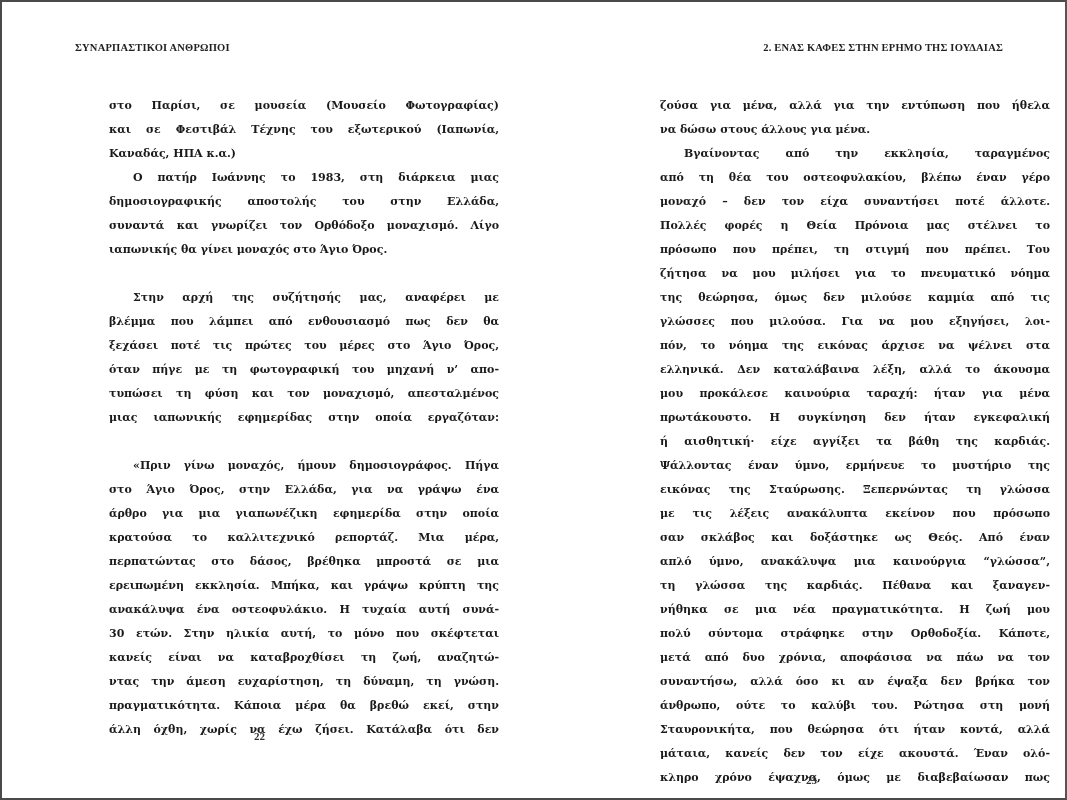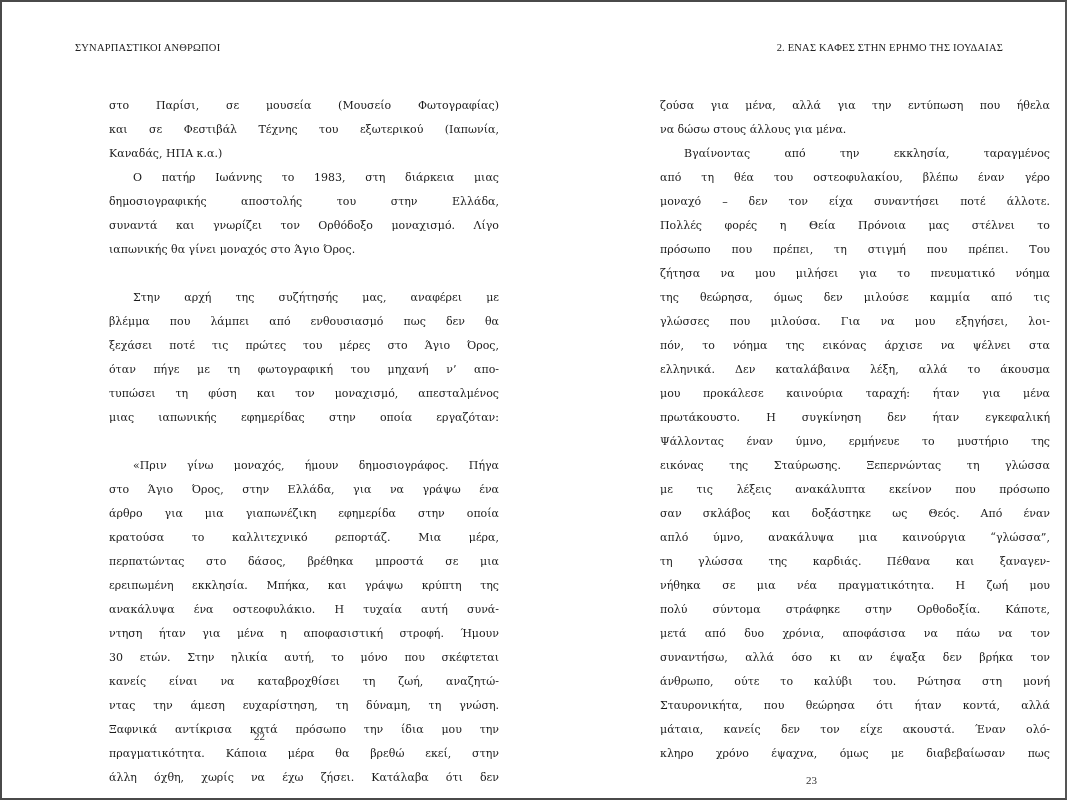--- a/index.html
+++ b/index.html
@@ -10,21 +10,21 @@
     color: #1a1a1a;
   }
   .spread {
     position: relative;
     width: 1063px; height: 796px;
     border: 2px solid #4a4a4a;
     border-right-color: #555;
     background: #ffffff;
   }
   .page {
-    position: absolute; top: 0; height: 796px;
+    position: absolute; top: 0; height: 796px; font-weight: bold;
   }
   .page.left { left: 0; width: 531px; }
   .page.right { left: 532px; width: 531px; }
   .running-head {
     position: absolute; top: 40px;
     font-size: 10.5px; letter-spacing: 0.2px;
     color: #222;
     font-family: "Liberation Serif", serif;
   }
   .left .running-head { left: 73px; }
@@ -79,25 +79,23 @@
         <span class="line">τυπώσει τη φύση και τον μοναχισμό, απεσταλμένος</span>
         <span class="line">μιας ιαπωνικής εφημερίδας στην οποία εργαζόταν:</span>
         <span class="gap"></span>
         <span class="line indent">«Πριν γίνω μοναχός, ήμουν δημοσιογράφος. Πήγα</span>
         <span class="line">στο Άγιο Όρος, στην Ελλάδα, για να γράψω ένα</span>
         <span class="line">άρθρο για μια γιαπωνέζικη εφημερίδα στην οποία</span>
         <span class="line">κρατούσα το καλλιτεχνικό ρεπορτάζ. Μια μέρα,</span>
         <span class="line">περπατώντας στο δάσος, βρέθηκα μπροστά σε μια</span>
         <span class="line">ερειπωμένη εκκλησία. Μπήκα, και γράψω κρύπτη της</span>
         <span class="line">ανακάλυψα ένα οστεοφυλάκιο. Η τυχαία αυτή συνά-</span>
-        <span class="line">ντηση ήταν για μένα η αποφασιστική στροφή. Ήμουν</span>
         <span class="line">30 ετών. Στην ηλικία αυτή, το μόνο που σκέφτεται</span>
         <span class="line">κανείς είναι να καταβροχθίσει τη ζωή, αναζητώ-</span>
         <span class="line">ντας την άμεση ευχαρίστηση, τη δύναμη, τη γνώση.</span>
-        <span class="line">Ξαφνικά αντίκρισα κατά πρόσωπο την ίδια μου την</span>
         <span class="line">πραγματικότητα. Κάποια μέρα θα βρεθώ εκεί, στην</span>
         <span class="line">άλλη όχθη, χωρίς να έχω ζήσει. Κατάλαβα ότι δεν</span>
       </div>
     <div class="folio">22</div>
   </div>
   <div class="page right">
     <div class="running-head">2. ΕΝΑΣ ΚΑΦΕΣ ΣΤΗΝ ΕΡΗΜΟ ΤΗΣ ΙΟΥΔΑΙΑΣ</div>
     <div class="text-block" id="right-text">
         <span class="line">ζούσα για μένα, αλλά για την εντύπωση που ήθελα</span>
         <span class="line last">να δώσω στους άλλους για μένα.</span>
@@ -106,20 +104,21 @@
         <span class="line">μοναχό – δεν τον είχα συναντήσει ποτέ άλλοτε.</span>
         <span class="line">Πολλές φορές η Θεία Πρόνοια μας στέλνει το</span>
         <span class="line">πρόσωπο που πρέπει, τη στιγμή που πρέπει. Του</span>
         <span class="line">ζήτησα να μου μιλήσει για το πνευματικό νόημα</span>
         <span class="line">της θεώρησα, όμως δεν μιλούσε καμμία από τις</span>
         <span class="line">γλώσσες που μιλούσα. Για να μου εξηγήσει, λοι-</span>
         <span class="line">πόν, το νόημα της εικόνας άρχισε να ψέλνει στα</span>
         <span class="line">ελληνικά. Δεν καταλάβαινα λέξη, αλλά το άκουσμα</span>
         <span class="line">μου προκάλεσε καινούρια ταραχή: ήταν για μένα</span>
         <span class="line">πρωτάκουστο. Η συγκίνηση δεν ήταν εγκεφαλική</span>
+        <span class="line">ή αισθητική· είχε αγγίξει τα βάθη της καρδιάς.</span>
         <span class="line">Ψάλλοντας έναν ύμνο, ερμήνευε το μυστήριο της</span>
         <span class="line">εικόνας της Σταύρωσης. Ξεπερνώντας τη γλώσσα</span>
         <span class="line">με τις λέξεις ανακάλυπτα εκείνον που πρόσωπο</span>
         <span class="line">σαν σκλάβος και δοξάστηκε ως Θεός. Από έναν</span>
         <span class="line">απλό ύμνο, ανακάλυψα μια καινούργια “γλώσσα”,</span>
         <span class="line">τη γλώσσα της καρδιάς. Πέθανα και ξαναγεν-</span>
         <span class="line">νήθηκα σε μια νέα πραγματικότητα. Η ζωή μου</span>
         <span class="line">πολύ σύντομα στράφηκε στην Ορθοδοξία. Κάποτε,</span>
         <span class="line">μετά από δυο χρόνια, αποφάσισα να πάω να τον</span>
         <span class="line">συναντήσω, αλλά όσο κι αν έψαξα δεν βρήκα τον</span>

